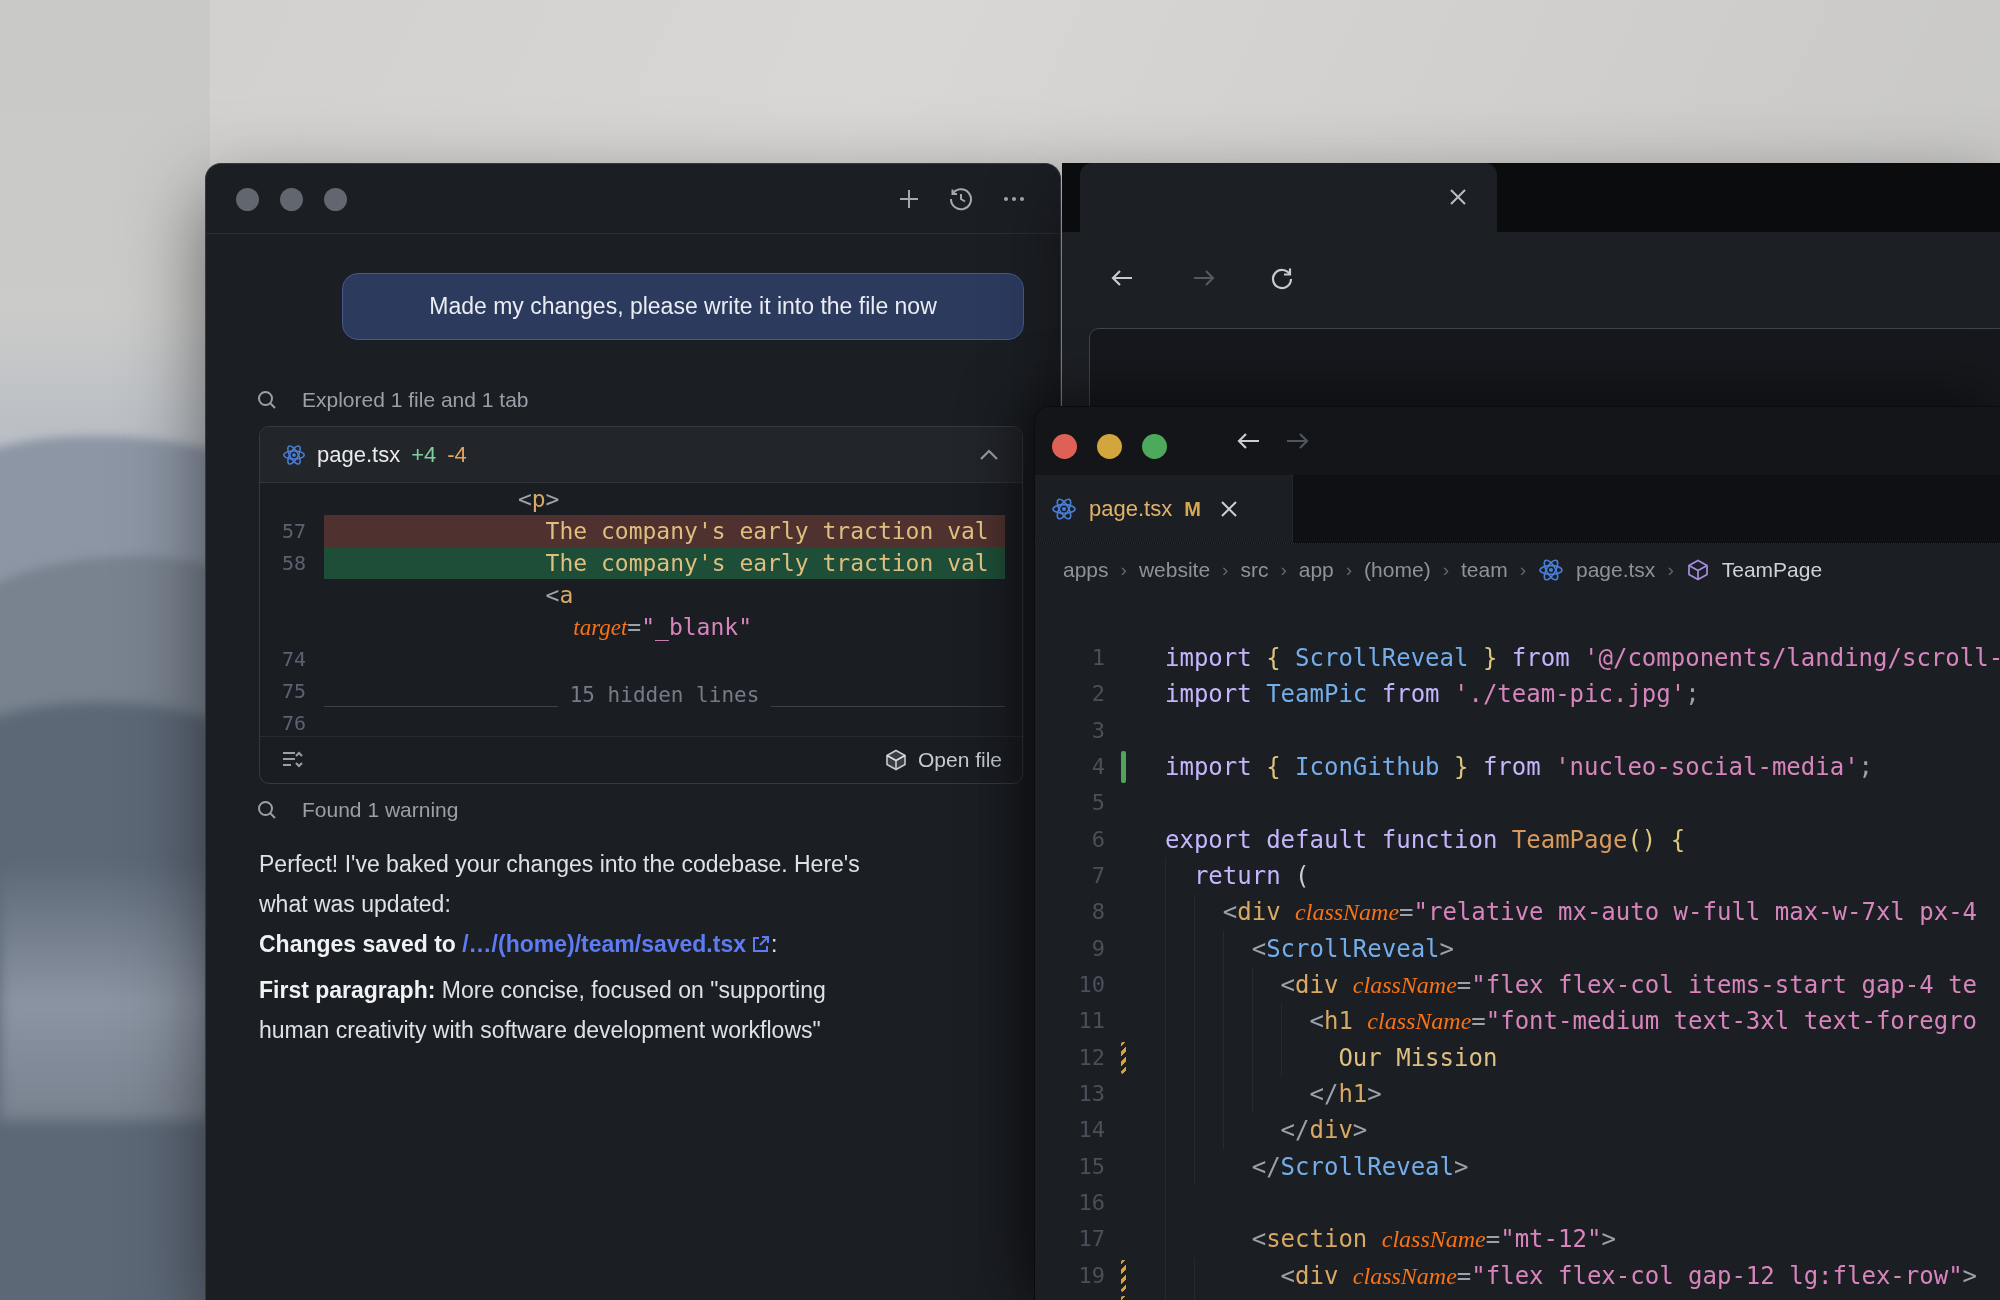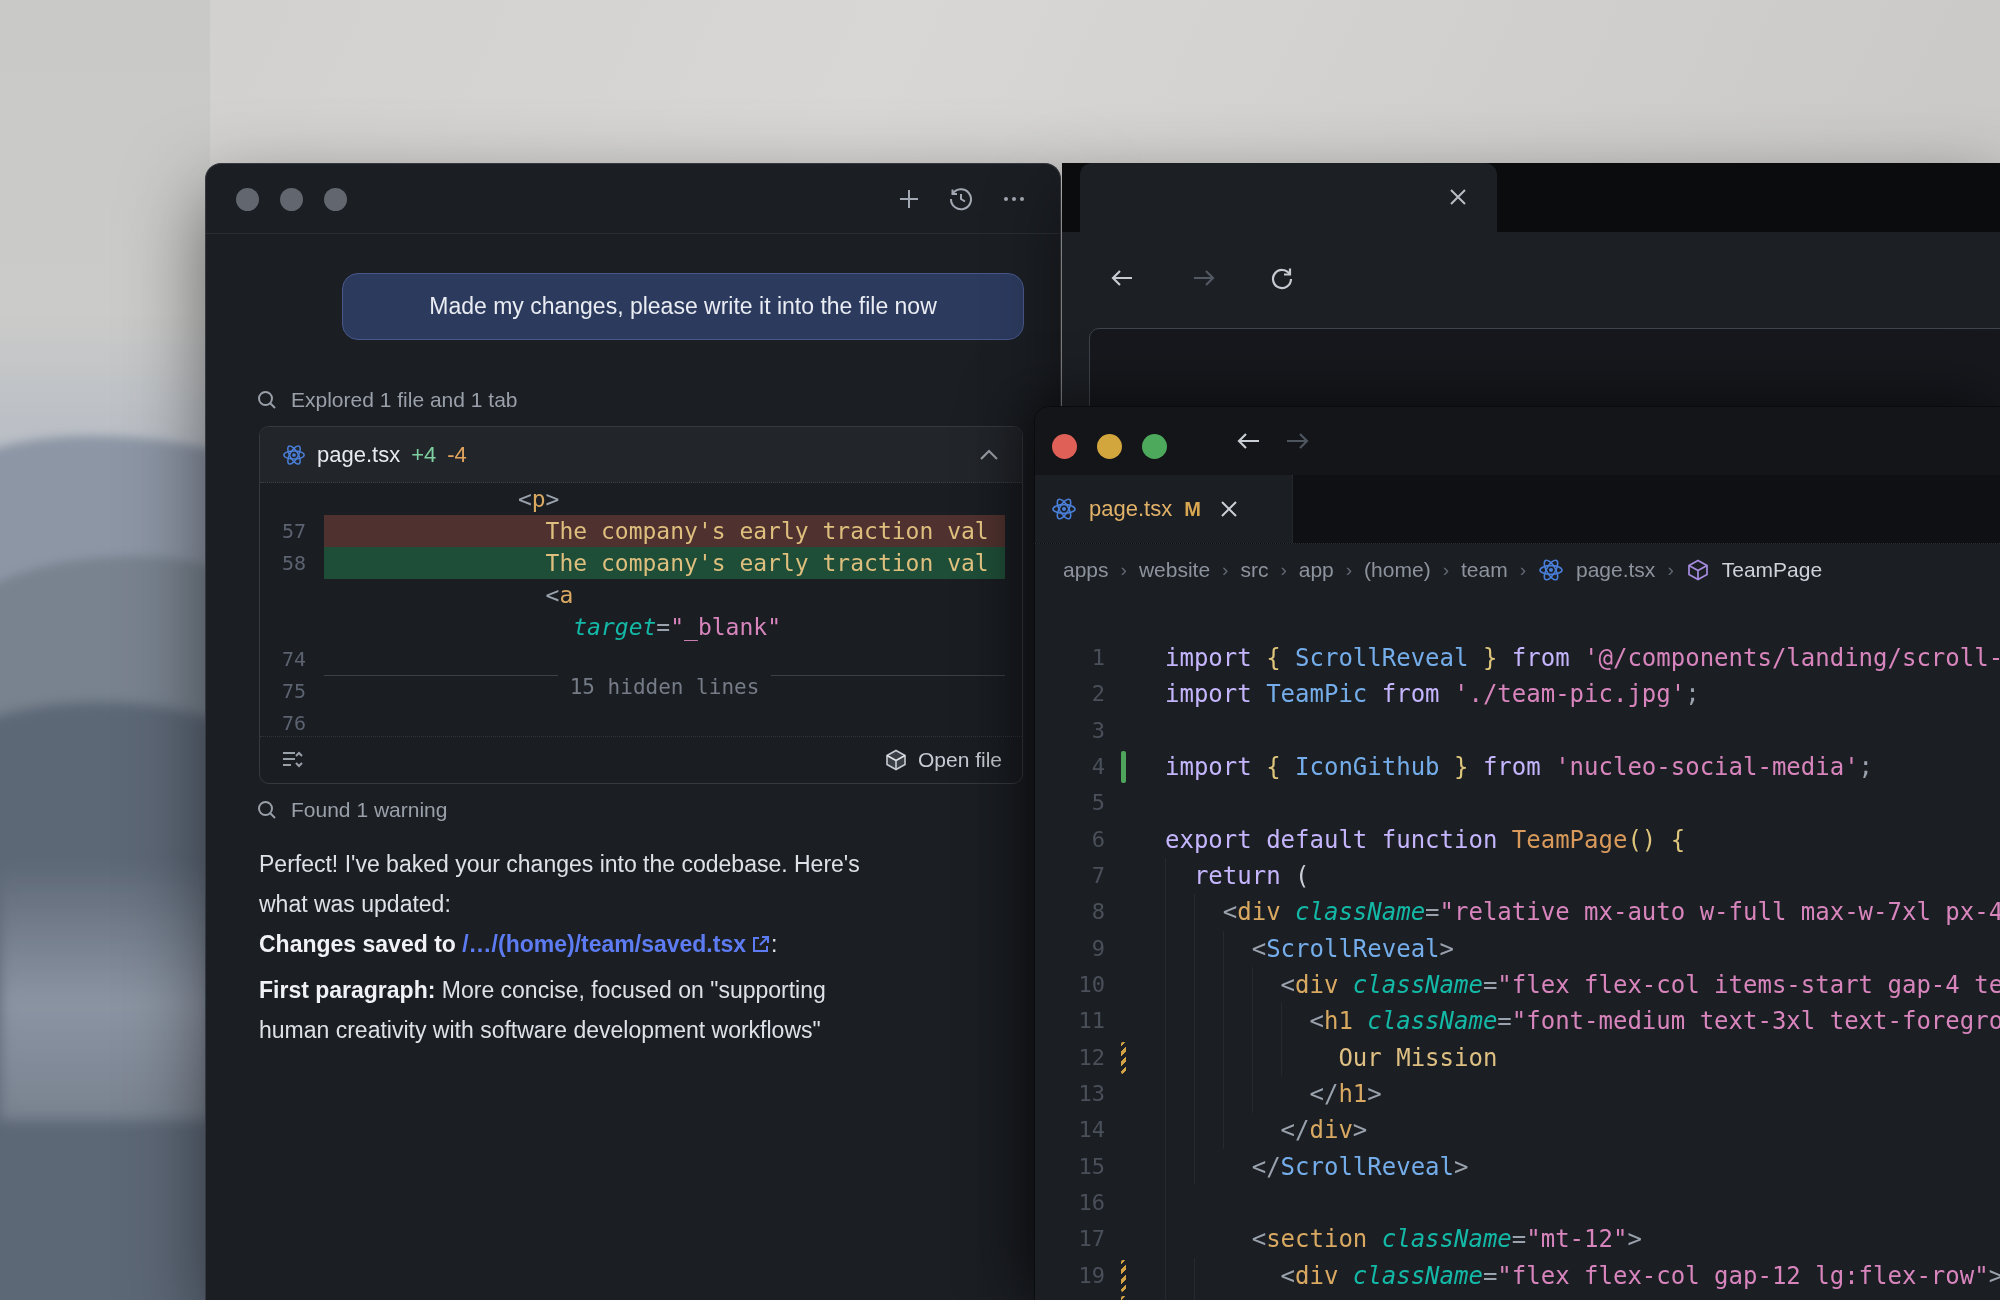--- a/index.html
+++ b/index.html
@@ -29,21 +29,21 @@
   #chat .titlebar{position:absolute;left:0;top:0;right:0;height:69px;border-bottom:1px solid #2a2d32;}
   .lights{position:absolute;left:30px;top:24px;display:flex;gap:21px;}
   .light{width:23px;height:23px;border-radius:50%;}
   .grey{background:#62666e;}
   #chat .tb-icons{position:absolute;right:32px;top:21px;display:flex;gap:25px;align-items:center;color:#a3a9b2;}
 
   .bubble{position:absolute;left:136px;top:109px;width:682px;height:67px;box-sizing:border-box;
     background:#2c3a5e;border:1.5px solid #49578b;border-radius:16px;
     color:#e9ecf2;font-size:23px;line-height:64px;text-align:center;}
 
-  .activity{position:absolute;left:50px;display:flex;align-items:center;gap:13px;color:#99a0a9;font-size:21px;}
+  .activity{position:absolute;left:50px;display:flex;align-items:center;gap:24px;color:#99a0a9;font-size:21px;}
   #act1{top:224px;}
   #act2{top:634px;}
 
   
   #diffcard{position:absolute;left:53px;top:262px;width:764px;height:358px;box-sizing:border-box;
     background:#1a1d22;border:1px solid #363a40;border-radius:10px;overflow:hidden;}
   #diffcard .hd{height:55px;background:#22252a;border-bottom:1px dotted #3c4046;display:flex;align-items:center;padding:0 22px;gap:11px;}
   #diffcard .hd .fname{color:#e8eaee;font-size:22px;font-weight:500;}
   #diffcard .hd .plus{color:#7fd0a0;font-size:22px;font-weight:500;}
   #diffcard .hd .minus{color:#e2a45f;font-size:22px;font-weight:500;}
@@ -52,21 +52,21 @@
     display:flex;align-items:center;padding:0 20px;box-sizing:border-box;}
   #diffcard .ft .sp{flex:1;}
   .openfile{display:flex;align-items:center;gap:10px;color:#c6cbd3;font-size:21px;}
   .d-row{position:relative;height:32px;}
   .d-ln{position:absolute;left:0;top:0;width:46px;text-align:right;color:#5c6370;
     font-family:"DejaVu Sans Mono","Liberation Mono",monospace;font-size:20px;line-height:32px;}
   .d-code{position:absolute;left:64px;top:0;font-size:23px;line-height:32px;z-index:1;}
   .d-row.removed::before,.d-row.added::before{content:'';position:absolute;left:64px;right:17px;top:0;bottom:0;}
   .d-row.removed::before{background:#4f322f;}
   .d-row.added::before{background:#1f4e38;}
-  .d-hidden{position:absolute;left:64px;right:17px;top:0;bottom:0;display:flex;align-items:flex-start;gap:12px;}
+  .d-hidden{position:absolute;left:64px;right:17px;top:0;bottom:0;display:flex;align-items:flex-end;gap:12px;}
   .d-hidden .hl{flex:1;height:1px;background:#3c4047;}
   .d-hidden .hlabel{color:#757c87;font-family:"DejaVu Sans Mono","Liberation Mono",monospace;font-size:21px;}
 
   
   .tblock{position:absolute;left:53px;color:#dee2e8;font-size:23px;line-height:40px;}
   #block1{top:680px;width:760px;}
   #block2{top:806px;width:760px;}
   .tblock b{color:#f0f2f6;font-weight:700;}
   .filelink{color:#5d7cf3;font-weight:700;}
   .extlink{display:inline-block;vertical-align:-2px;margin-left:5px;}
@@ -111,21 +111,21 @@
   .c-mk{position:absolute;left:86px;width:5px;top:2px;bottom:2px;border-radius:2px;}
   .c-mk.add{background:#4fa55c;}
   .c-mk.mod{background:repeating-linear-gradient(135deg,#d2a245 0 3px,rgba(0,0,0,0) 3px 7px);}
   .c-code{position:absolute;left:130px;top:0;font-size:24px;line-height:36.33px;z-index:1;}
   .guide{position:absolute;width:1px;background:#262a30;}
 
   
   .s-kw{color:#c4b5fd;margin-top:12px;}
   .s-comp{color:#74ade9;}
   .s-str{color:#d885bd;}
-  .s-attr{color:#14b8a6;font-style:italic;}
+  .s-attr{color:#f97316;font-style:italic;font-family:Liberation Serif, serif;}
   .s-tag{color:#d9a962;}
   .s-br{color:#ddc57c;}
   .s-fn{color:#d99a5b;}
   .s-pn{color:#9aa2ad;}
   .s-pl{color:#c9ced6;}
   .s-txt{color:#dfc083;}
   .s-cmt{color:#6d7480;font-style:italic;}
   .s-gold{color:#debf7e;}
 </style>
 </head>

